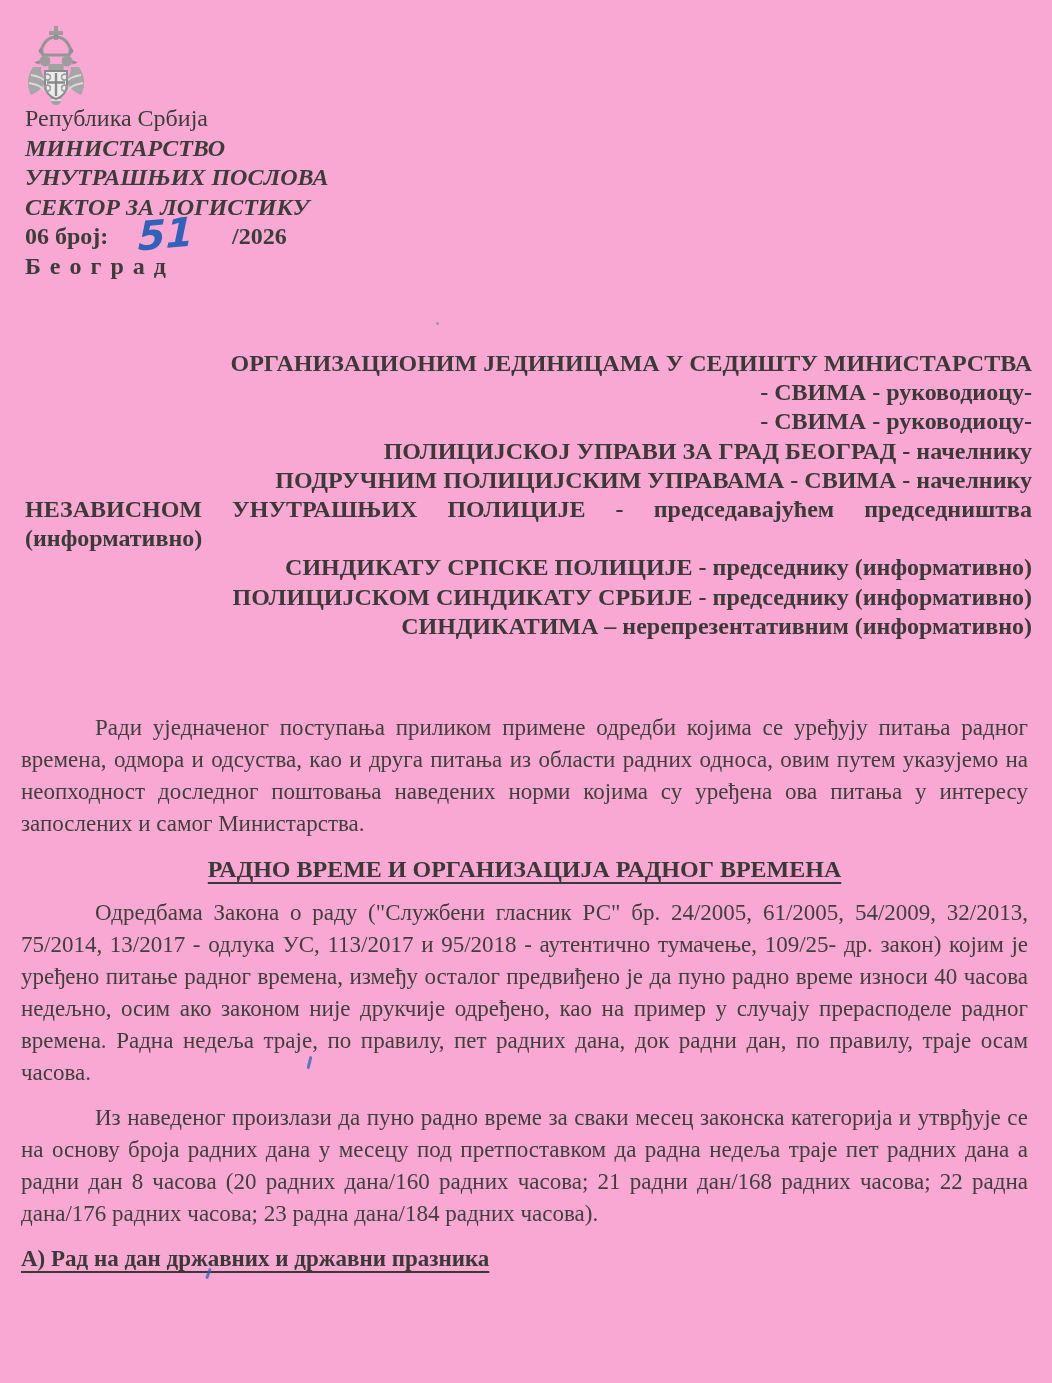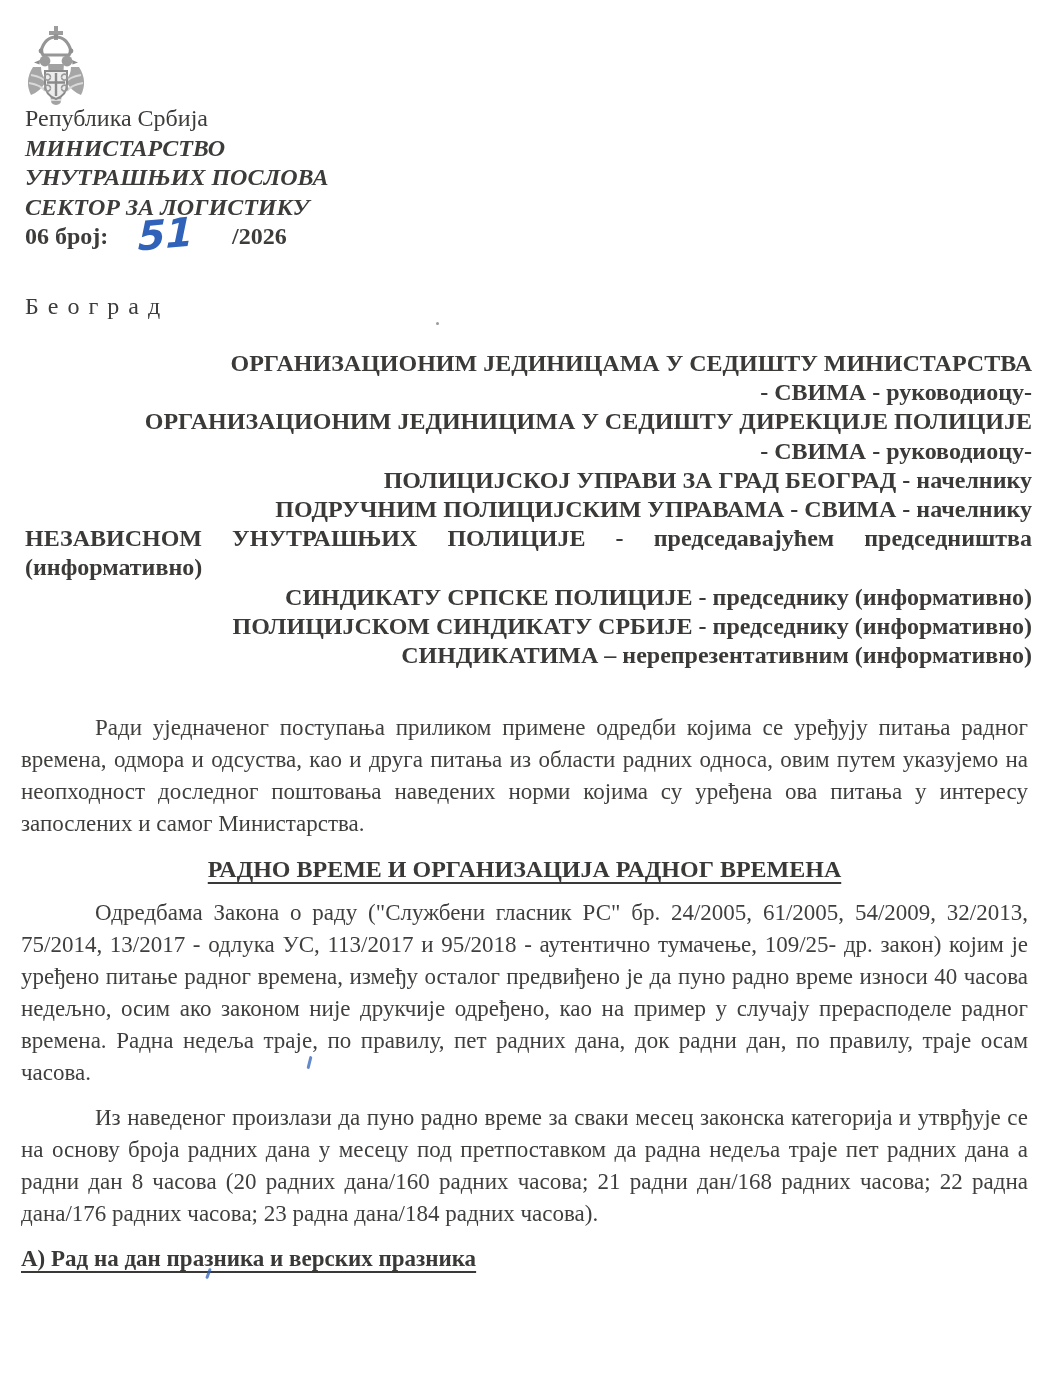--- a/index.html
+++ b/index.html
@@ -1,20 +1,20 @@
 <!DOCTYPE html>
 <html><head>
 <meta charset="utf-8">
 <style>
   html,body{margin:0;padding:0;background:#e9e9e9;}
   .page{
     position:relative;
     width:1052px;height:1383px;
     margin:0 auto;
-    background:#ffffff;
+    background:#f9a8d4;
     overflow:hidden;
     font-family:"Liberation Serif",serif;
     color:#3d3c3a;
   }
   
   .emblem{position:absolute;left:17px;top:25px;width:78px;height:86px;}
   
   .letterhead{
     position:absolute;left:25px;top:104px;
     font-size:24px;line-height:29.5px;white-space:nowrap;
@@ -24,21 +24,21 @@
   .lh-number{font-weight:bold;}
   .handwritten-number{
     display:inline-block;
     font-family:"DejaVu Sans",sans-serif;
     font-style:italic;font-weight:bold;
     font-size:40px;line-height:10px;
     transform:rotate(-5deg) skewX(-6deg);
     margin:0 38px 0 30px;
     vertical-align:-4px;
   }
-  .lh-city{font-weight:normal;letter-spacing:9px;margin-top:40px;}
+  .lh-city{font-weight:bold;letter-spacing:9px;}
   
   .recipients{
     position:absolute;left:25px;top:349px;width:1007px;
     font-size:24px;line-height:29.2px;font-weight:bold;color:#3b3a38;
   }
   .recipient-line{text-align:right;}
   .recipient-line.justify{text-align:justify;word-spacing:7px;}
   .recipient-line.indented{padding-left:7px;}
   .r-detail{font-weight:bold;}
   
@@ -104,35 +104,34 @@
     <div class="lh-caps">МИНИСТАРСТВО</div>
     <div class="lh-caps">УНУТРАШЊИХ ПОСЛОВА</div>
     <div class="lh-caps">СЕКТОР ЗА ЛОГИСТИКУ</div>
     <div class="lh-number"><span>06 број:</span><span class="handwritten-number" style="color: rgb(47, 98, 184);">51</span><span>/2026</span></div>
     <div class="lh-city">Београд</div>
   </div>
 
   <div class="recipients">
     <div class="recipient-line"><span class="r-main">ОРГАНИЗАЦИОНИМ ЈЕДИНИЦАМА У СЕДИШТУ МИНИСТАРСТВА</span><span class="r-detail"></span></div>
     <div class="recipient-line indented"><span class="r-main">- СВИМА - </span><span class="r-detail">руководиоцу-</span></div>
-    <div class="recipient-line"><span class="r-main">ОРГАНИЗАЦИОНИМ ЈЕДИНИЦИМА У СЕДИШТУ ДИРЕКЦИЈЕ ПОЛИЦИЈЕ</span><span class="r-detail"></span></div>
     <div class="recipient-line"><span class="r-main">- СВИМА - </span><span class="r-detail">руководиоцу-</span></div>
     <div class="recipient-line"><span class="r-main">ПОЛИЦИЈСКОЈ УПРАВИ ЗА ГРАД БЕОГРАД - </span><span class="r-detail">начелнику</span></div>
     <div class="recipient-line"><span class="r-main">ПОДРУЧНИМ ПОЛИЦИЈСКИМ УПРАВАМА - СВИМА - </span><span class="r-detail">начелнику</span></div>
     <div class="recipient-line justify"><span class="r-main">НЕЗАВИСНОМ УНУТРАШЊИХ ПОЛИЦИЈЕ - </span><span class="r-detail">председавајућем председништва (информативно)</span></div>
     <div class="recipient-line"><span class="r-main">СИНДИКАТУ СРПСКЕ ПОЛИЦИЈЕ - </span><span class="r-detail">председнику (информативно)</span></div>
     <div class="recipient-line"><span class="r-main">ПОЛИЦИЈСКОМ СИНДИКАТУ СРБИЈЕ - </span><span class="r-detail">председнику (информативно)</span></div>
     <div class="recipient-line"><span class="r-main">СИНДИКАТИМА – </span><span class="r-detail">нерепрезентативним (информативно)</span></div>
   </div>
 
   <div class="content">
     <p>Ради уједначеног поступања приликом примене одредби којима се уређују питања радног времена, одмора и одсуства, као и друга питања из области радних односа, овим путем указујемо на неопходност доследног поштовања наведених норми којима су уређена ова питања у интересу запослених и самог Министарства.</p>
     <div class="main-heading">РАДНО ВРЕМЕ И ОРГАНИЗАЦИЈА РАДНОГ ВРЕМЕНА</div>
     <p>Одредбама Закона о раду ("Службени гласник РС" бр. 24/2005, 61/2005, 54/2009, 32/2013, 75/2014, 13/2017 - одлука УС, 113/2017 и 95/2018 - аутентично тумачење, 109/25- др. закон) којим је уређено питање радног времена, између осталог предвиђено је да пуно радно време износи 40 часова недељно, осим ако законом није друкчије одређено, као на пример у случају прерасподеле радног времена. Радна недеља траје, по правилу, пет радних дана, док радни дан, по правилу, траје осам часова.</p>
     <p>Из наведеног произлази да пуно радно време за сваки месец законска категорија и утврђује се на основу броја радних дана у месецу под претпоставком да радна недеља траје пет радних дана а радни дан 8 часова (20 радних дана/160 радних часова; 21 радни дан/168 радних часова; 22 радна дана/176 радних часова; 23 радна дана/184 радних часова).</p>
-    <div class="sub-heading">А) Рад на дан празника и верских празника</div>
+    <div class="sub-heading">А) Рад на дан државних и државни празника</div>
   </div>
 
   <div class="pen-mark m1" style="background: rgb(47, 98, 184);"></div>
   <div class="pen-mark m2" style="background: rgb(47, 98, 184);"></div>
   <div class="dust-dot"></div>
 
 </div>
 
 </body></html>

